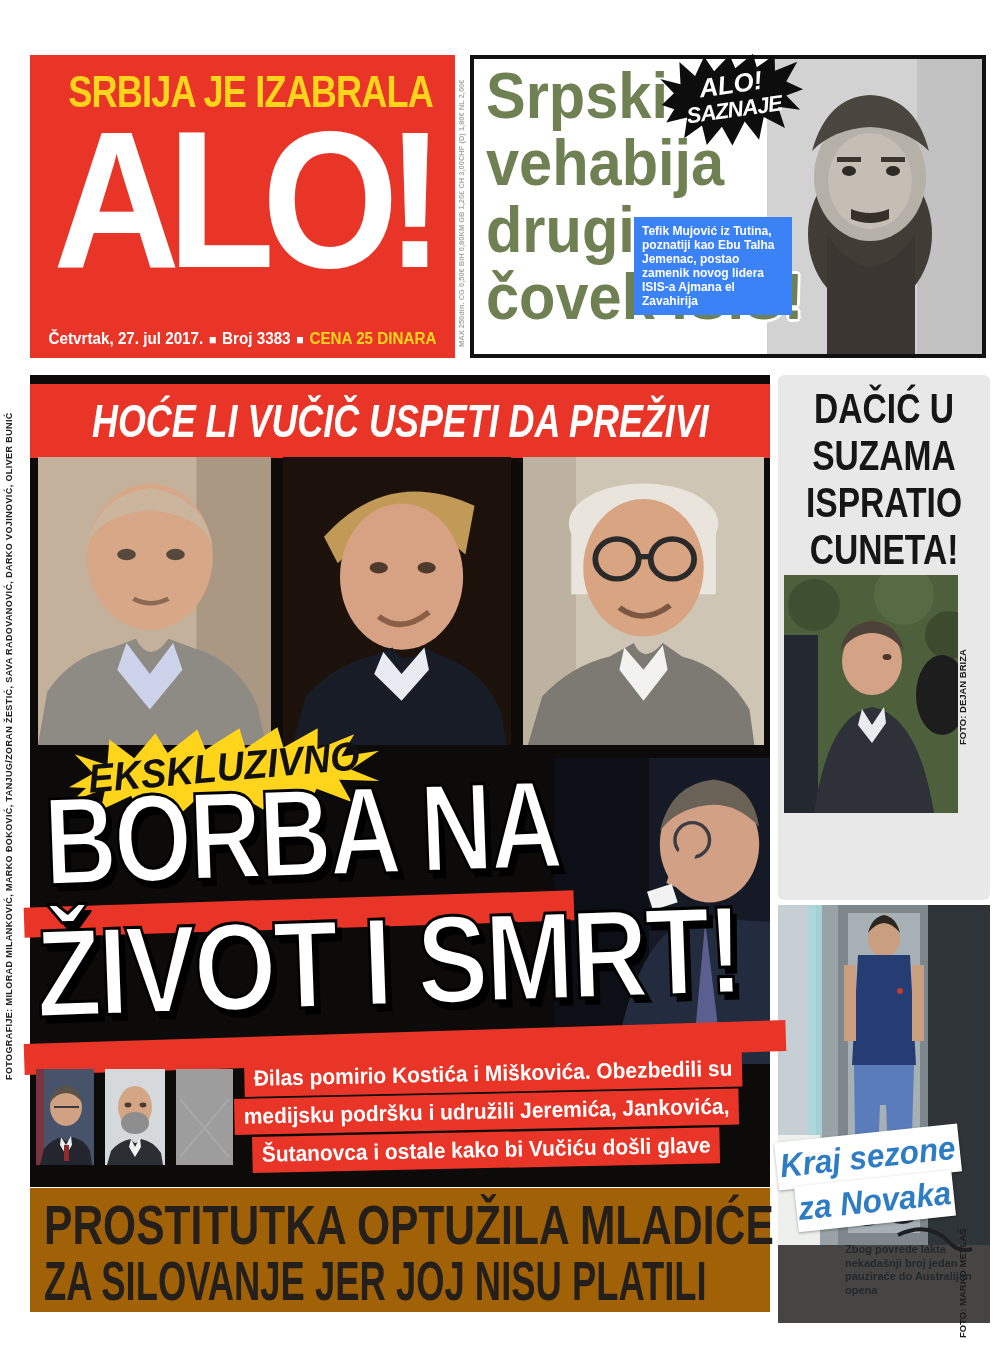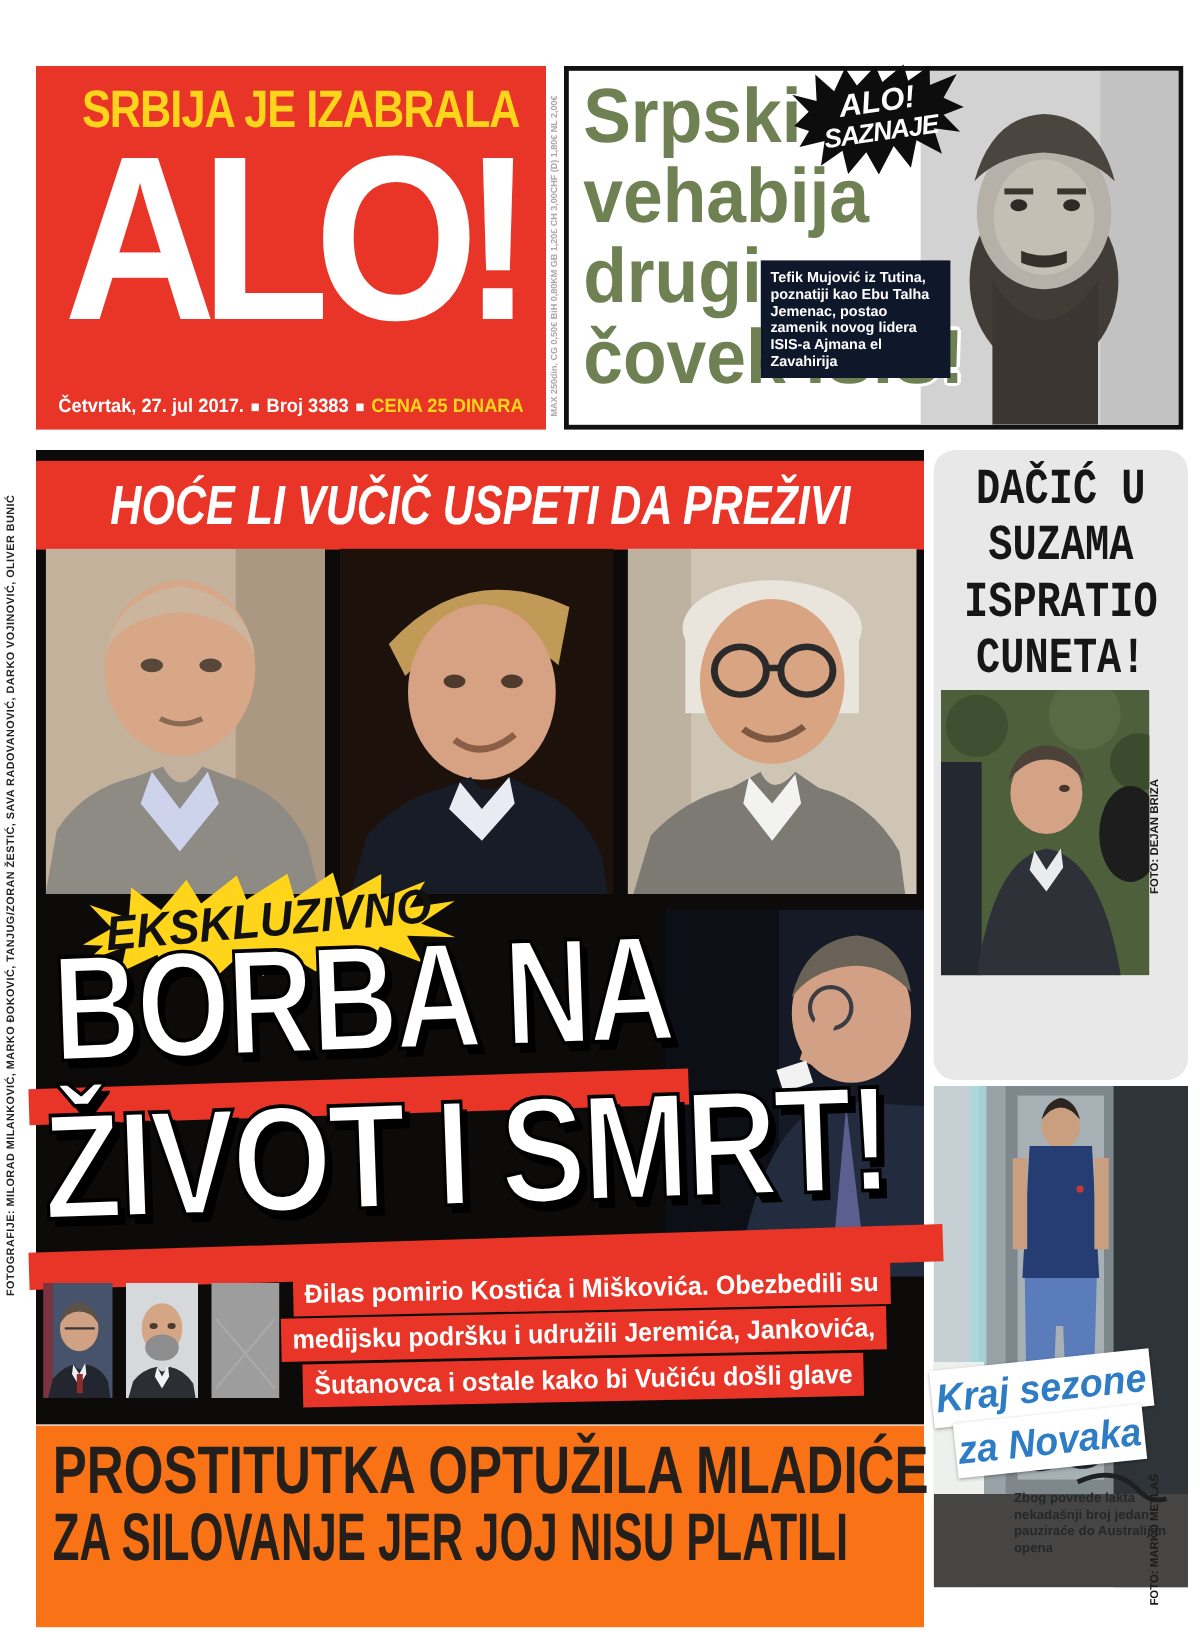--- a/index.html
+++ b/index.html
@@ -26,21 +26,21 @@
   .ts-lines{position:absolute;left:12px;top:4px;z-index:2;}
   .ts-line{font-weight:bold;font-size:64px;line-height:67px;color:#6f8153;
            transform:scaleX(.93);transform-origin:left center;white-space:nowrap;}
   .isis-word{text-shadow:-2px -2px 0 #fff,2px -2px 0 #fff,-2px 2px 0 #fff,2px 2px 0 #fff,
              0 3px 0 #fff,0 -3px 0 #fff,3px 0 0 #fff,-3px 0 0 #fff;}
   .saznaje{position:absolute;left:186px;top:-8px;width:146px;height:100px;z-index:3;transform:rotate(-8deg);}
   .saznaje svg{position:absolute;left:0;top:0;width:100%;height:100%;}
   .sz-text{position:absolute;width:100%;text-align:center;color:#fff;font-weight:bold;font-style:italic;}
   .sz1{top:18px;font-size:26px;}
   .sz2{top:46px;font-size:22px;letter-spacing:-1px;}
-  .isis-caption{position:absolute;left:160px;top:158px;width:142px;background:#0f172a;color:#ffffff;
+  .isis-caption{position:absolute;left:160px;top:158px;width:142px;background:#3b82f6;color:#ffffff;
                 font-size:12px;line-height:14px;font-weight:bold;padding:7px 8px;z-index:4;}
 
   
   .main-box{position:absolute;left:30px;top:375px;width:740px;height:812px;background:#0d0b0a;}
   .kicker{position:absolute;left:0;top:9px;width:740px;height:74px;background:#e93528;
           display:flex;align-items:center;justify-content:center;z-index:1;}
   .kicker span{color:#fff;font-weight:bold;font-style:italic;font-size:46px;white-space:nowrap;
                transform:scaleX(.78);}
   .photo{position:absolute;overflow:hidden;}
   .photo svg{width:100%;height:100%;display:block;}
@@ -66,29 +66,29 @@
              transform-origin:left top;}
   .dl1{left:214px;top:686px;}
   .dl2{left:204px;top:724px;}
   .dl3{left:222px;top:762px;}
   .sp{position:absolute;top:694px;height:96px;z-index:2;}
   .sp1{left:6px;width:58px;}
   .sp2{left:75px;width:60px;}
   .sp3{left:146px;width:57px;}
 
   
-  .bottom-strip{position:absolute;left:30px;top:1188px;width:740px;height:168px;background:#f97316;}
+  .bottom-strip{position:absolute;left:30px;top:1188px;width:740px;height:124px;background:#a16207;}
   .bs-line{position:absolute;left:14px;color:#241f1a;font-weight:bold;font-size:56px;white-space:nowrap;
            transform-origin:left top;}
   .bs1{top:4px;transform:scaleX(.76);}
   .bs2{top:60px;transform:scaleX(.65);}
 
   
   .sidebar-top{position:absolute;left:778px;top:375px;width:212px;height:525px;background:#e8e8e8;
-               border-radius:18px;font-family:Liberation Mono, monospace;}
+               border-radius:6px;}
   .dacic-head{position:absolute;top:10px;left:0;width:100%;text-align:center;}
   .dacic-head div{font-weight:bold;font-size:42px;line-height:47px;color:#161616;
                   transform:scaleX(.8);white-space:nowrap;}
   .dacic-photo{position:absolute;left:6px;top:200px;width:174px;height:238px;}
   .dacic-caption{position:absolute;left:10px;top:446px;width:184px;font-size:11.5px;line-height:13px;
                  font-weight:bold;color:#111;}
   .credit{font-size:9.5px;font-weight:bold;color:#1c1c1c;position:absolute;}
   .credit1{left:957px;top:575px;height:170px;}
   .credit2{left:957px;top:1188px;height:150px;}
 

